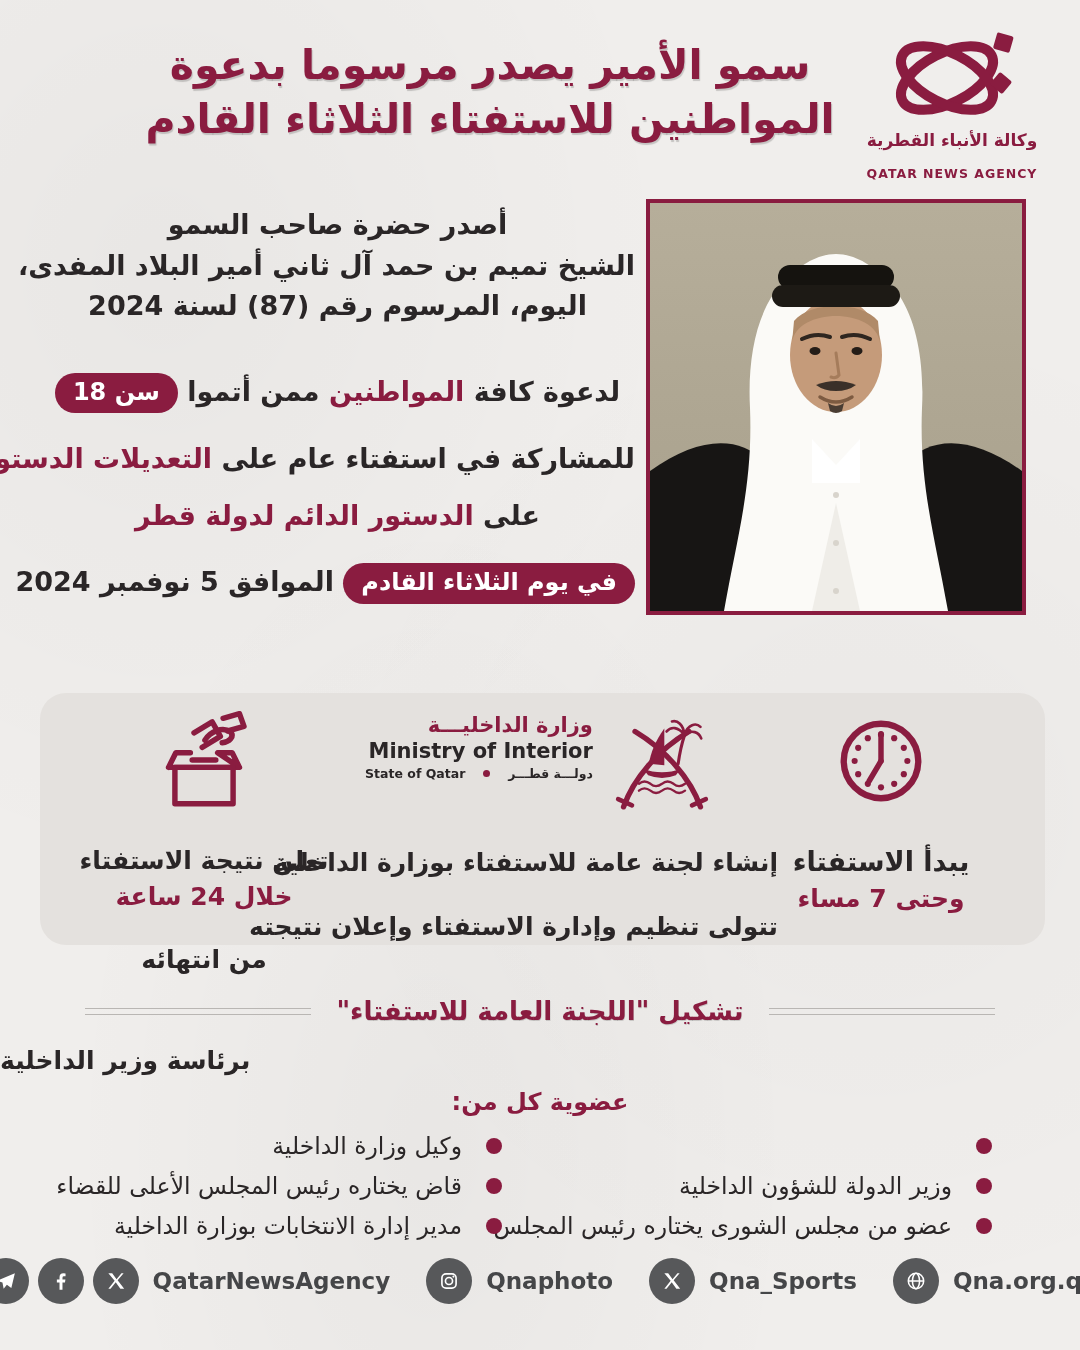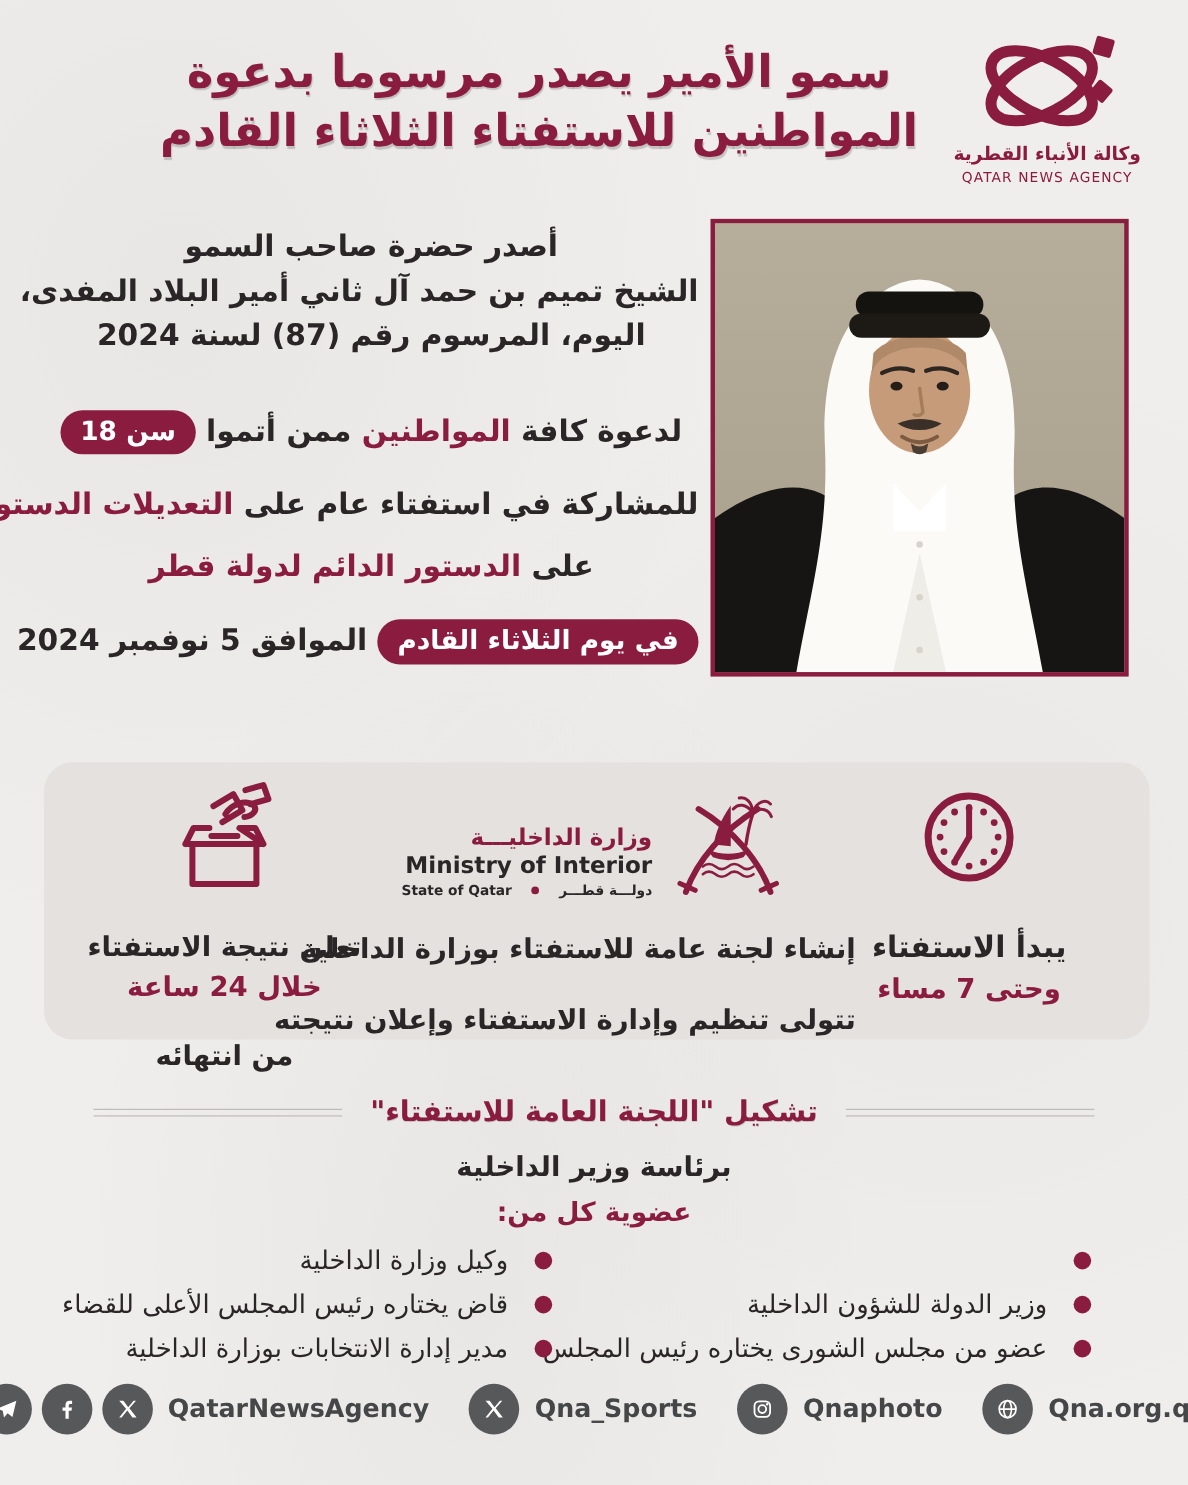--- a/index.html
+++ b/index.html
@@ -19,21 +19,21 @@
   .title{
     position:absolute;top:38px;left:120px;width:740px;
     direction:rtl;text-align:center;color:#8a1c40;
     font-size:41px;font-weight:bold;line-height:1.32;
     text-shadow:1px 2px 1px rgba(0,0,0,0.18);
     white-space:nowrap;
   }
   .qna-logo{position:absolute;top:28px;right:38px;width:180px;text-align:center;}
   .qna-logo .mark{display:block;margin:0 auto;}
   .qna-logo .ar{color:#8a1c40;font-size:17px;font-weight:bold;direction:rtl;margin-top:2px;}
-  .qna-logo .en{color:#8a1c40;font-size:12.5px;font-weight:normal;letter-spacing:1px;margin-top:3px;}
+  .qna-logo .en{color:#8a1c40;font-size:12.5px;font-weight:bold;letter-spacing:1px;margin-top:16px;}
 
   
   .portrait{position:absolute;top:199px;left:646px;width:372px;height:408px;border:4px solid #8a1c40;background:#b2aa96;}
   .portrait svg{display:block;}
 
   
   .decree{position:absolute;top:205px;left:40px;width:595px;direction:rtl;text-align:center;}
   .decree .p1{font-size:27px;font-weight:600;color:#2a2627;line-height:1.5;white-space:nowrap;}
   .decree .line{font-size:27px;font-weight:600;color:#2a2627;white-space:nowrap;}
   .decree .hl{color:#8a1c40;font-weight:bold;}
@@ -48,33 +48,33 @@
 
   
   .band{position:absolute;top:693px;left:40px;width:1005px;height:252px;background:#e4e1de;border-radius:26px;}
   .band-col{position:absolute;text-align:center;direction:rtl;}
   .band-col .icon-wrap{height:108px;display:flex;align-items:center;justify-content:center;}
   .band-col .t{font-size:25px;font-weight:bold;line-height:1.42;white-space:nowrap;}
   .col-result{top:14px;left:24px;width:280px;}
   .col-ministry{top:20px;left:268px;width:470px;}
   .col-timing{top:14px;right:24px;width:280px;}
 
-  .moi-logo{display:flex;align-items:flex-end;justify-content:center;direction:ltr;gap:10px;height:104px;}
+  .moi-logo{display:flex;align-items:flex-start;justify-content:center;direction:ltr;gap:10px;height:104px;}
   .moi-text{text-align:right;}
   .moi-text .ar{color:#8a1c40;font-size:21px;font-weight:bold;direction:rtl;}
   .moi-text .en{color:#2a2627;font-size:21px;font-weight:bold;margin-top:2px;}
   .moi-text .sub{color:#2a2627;font-size:12.5px;font-weight:bold;margin-top:3px;display:flex;align-items:center;justify-content:flex-end;gap:18px;direction:ltr;}
   .moi-text .sub .dot{width:7px;height:7px;border-radius:50%;background:#8a1c40;display:inline-block;}
   .moi-body{margin-top:10px;}
 
   
   .committee-head{position:absolute;top:996px;left:85px;width:910px;display:flex;align-items:center;gap:26px;}
   .committee-head .rule{flex:1;height:5px;border-top:1px solid #b9b6b3;border-bottom:1px solid #b9b6b3;}
   .committee-head .h{direction:rtl;color:#8a1c40;font-size:26px;font-weight:bold;white-space:nowrap;text-shadow:0.5px 1px 0.5px rgba(0,0,0,0.15);}
-  .chair{position:absolute;top:1046px;left:0;width:1080px;text-align:center;direction:rtl;font-size:25px;font-weight:bold;color:#2a2627;}
+  .chair{position:absolute;top:1046px;left:0;width:1080px;text-align:left;direction:rtl;font-size:25px;font-weight:bold;color:#2a2627;}
   .membership{position:absolute;top:1088px;left:0;width:1080px;text-align:center;direction:rtl;font-size:24px;font-weight:bold;color:#8a1c40;}
 
   .members{position:absolute;direction:rtl;}
   .members-right{top:1126px;right:88px;width:470px;}
   .members-left{top:1126px;right:578px;width:470px;}
   .member-row{display:flex;align-items:center;gap:24px;height:40px;justify-content:flex-start;direction:rtl;}
   .bullet-dot{width:16px;height:16px;border-radius:50%;background:#8a1c40;flex:0 0 auto;}
   .member-row .txt{font-size:23.5px;font-weight:500;color:#2a2627;white-space:nowrap;}
 
   
@@ -307,35 +307,35 @@
         <span class="fcircle">
           <svg width="24" height="24" viewBox="0 0 44 44">
               <path d="M8,8 h7 l8,11 9,-11 h4 L25,20.5 37,36 h-7 l-8.5,-11.5 L12,36 H8 L19.5,21.5 Z" fill="#fff"></path>
             </svg>
         </span>
       </div>
       <span class="flabel">QatarNewsAgency</span>
     </div>
     <div class="fgroup">
       <span class="fcircle">
+        <svg width="26" height="26" viewBox="0 0 44 44" fill="none" stroke="#fff" stroke-width="2.8">
+          <rect x="10" y="10" width="24" height="24" rx="7"></rect>
+          <circle cx="22" cy="22" r="6"></circle>
+          <circle cx="29.5" cy="14.5" r="1.8" fill="#fff" stroke="none"></circle>
+        </svg>
+      </span>
+      <span class="flabel">Qnaphoto</span>
+    </div>
+    <div class="fgroup">
+      <span class="fcircle">
         <svg width="24" height="24" viewBox="0 0 44 44">
             <path d="M8,8 h7 l8,11 9,-11 h4 L25,20.5 37,36 h-7 l-8.5,-11.5 L12,36 H8 L19.5,21.5 Z" fill="#fff"></path>
           </svg>
       </span>
       <span class="flabel">Qna_Sports</span>
-    </div>
-    <div class="fgroup">
-      <span class="fcircle">
-        <svg width="26" height="26" viewBox="0 0 44 44" fill="none" stroke="#fff" stroke-width="2.8">
-          <rect x="10" y="10" width="24" height="24" rx="7"></rect>
-          <circle cx="22" cy="22" r="6"></circle>
-          <circle cx="29.5" cy="14.5" r="1.8" fill="#fff" stroke="none"></circle>
-        </svg>
-      </span>
-      <span class="flabel">Qnaphoto</span>
     </div>
     <div class="fgroup">
       <span class="fcircle">
         <svg width="26" height="26" viewBox="0 0 44 44" fill="none" stroke="#fff" stroke-width="2.6">
           <circle cx="22" cy="22" r="13"></circle>
           <ellipse cx="22" cy="22" rx="6" ry="13"></ellipse>
           <line x1="9" y1="22" x2="35" y2="22"></line>
         </svg>
       </span>
       <span class="flabel">Qna.org.qa</span>

